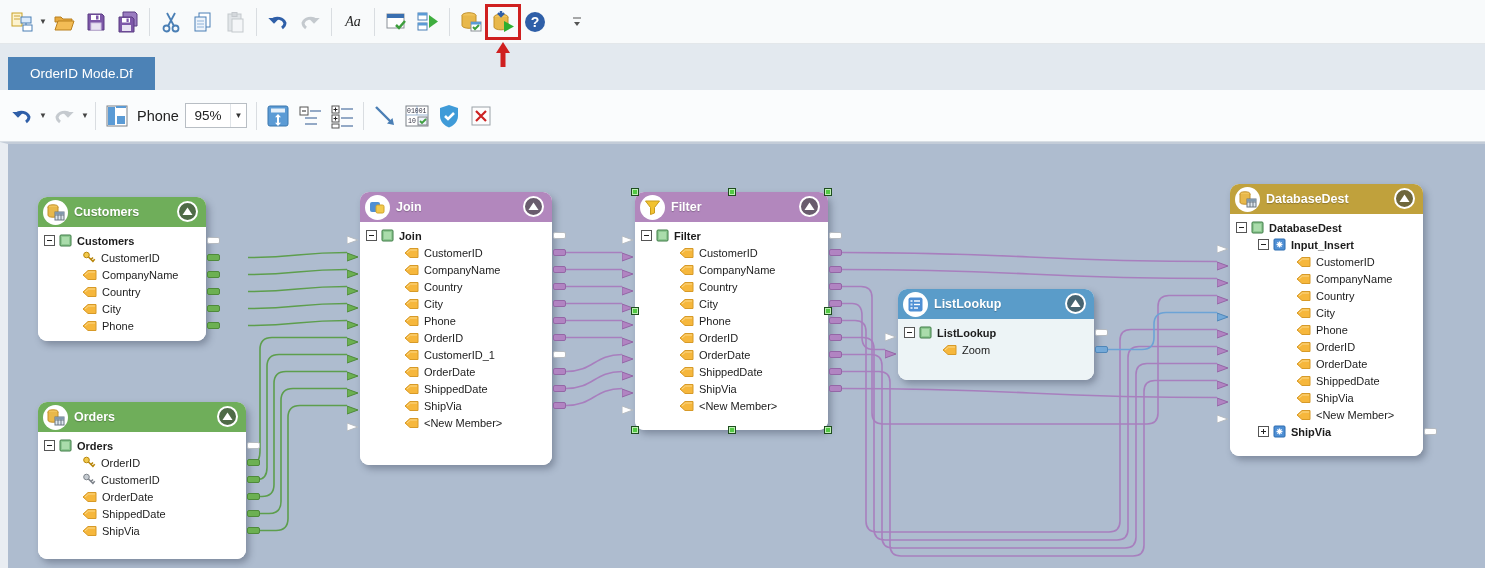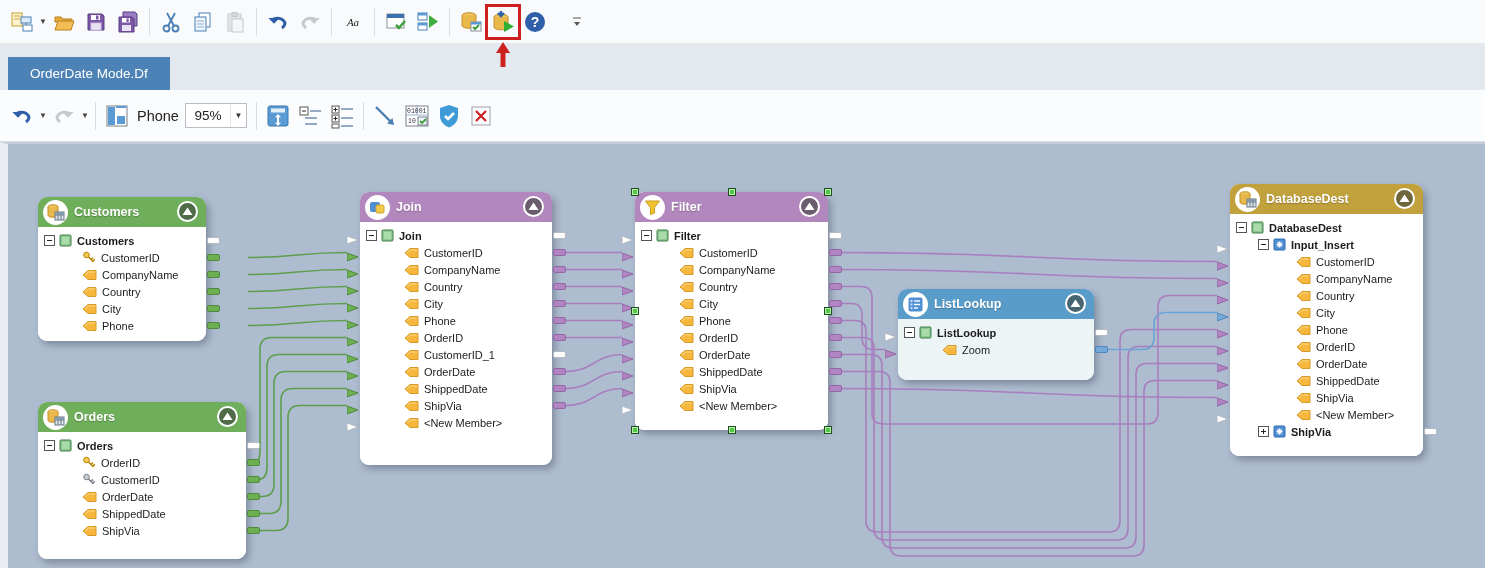--- a/index.html
+++ b/index.html
@@ -9,21 +9,21 @@
   
   .toolbar-top { height:44px; background:#f8fafb; border-bottom:1px solid #e3e7ea;
     display:flex; align-items:center; padding:2px 4px 2px 6px; }
   .tb-btn { width:32px; height:32px; display:flex; align-items:center; justify-content:center;
     border-radius:3px; position:relative; cursor:pointer; flex:0 0 auto; }
   .tb-btn.disabled { opacity:.55; }
   .tb-btn.highlight::after { content:""; position:absolute; inset:-2px; border:3px solid #cf2020; }
   .tb-caret { width:10px; height:32px; display:flex; align-items:center; justify-content:center;
     color:#444; font-size:8px; flex:0 0 auto; cursor:pointer; }
   .tb-divider { width:1px; height:28px; background:#d9dde1; margin:0 5px; flex:0 0 auto; }
-  .tb-label-aa { font-family:"Liberation Serif", serif; font-style:italic; font-size:11px; color:#222; }
+  .tb-label-aa { font-family:"Liberation Serif", serif; font-style:italic; font-size:14px; color:#222; }
   .tb-overflow { margin-left:10px; color:#555; font-size:9px; line-height:9px; text-align:center; cursor:pointer; }
 
   
   .tabstrip { height:46px; background:#e3e9ef; position:relative; display:flex; align-items:flex-end; }
   .doc-tab { margin-left:8px; height:33px; background:#4c82b6; color:#fff; font-size:13.5px;
     display:flex; align-items:center; padding:0 22px; cursor:pointer; }
 
   
   .toolbar-canvas { height:52px; background:#fafcfd; border-bottom:1px solid #d8dee4;
     display:flex; align-items:center; padding:0 6px; }
@@ -232,21 +232,21 @@
         <svg width="12" height="14">
           <line x1="2" y1="3" x2="10" y2="3" stroke="#555"></line>
           <path d="M3 7 h6 l-3 4 z" fill="#555"></path>
         </svg>
       </span>
     </div>
   </div>
 
 <div class="tabstrip">
   <div class="doc-tab">
-    <span>OrderDate Mode.Df</span>
+    <span>OrderID Mode.Df</span>
   </div>
 </div>
 
 <div class="toolbar-canvas">
     <div class="tb-btn">
       <span style="display: flex;">
         <svg width="24" height="24">
           <path d="M6 10 A8 7 0 0 1 19 13 A8 7 0 0 1 16 18" fill="none" stroke="#2f5fa8" stroke-width="3"></path>
           <path d="M4 4 v8 h8 z" fill="#2f5fa8" transform="rotate(-45 8 8)"></path>
         </svg>

